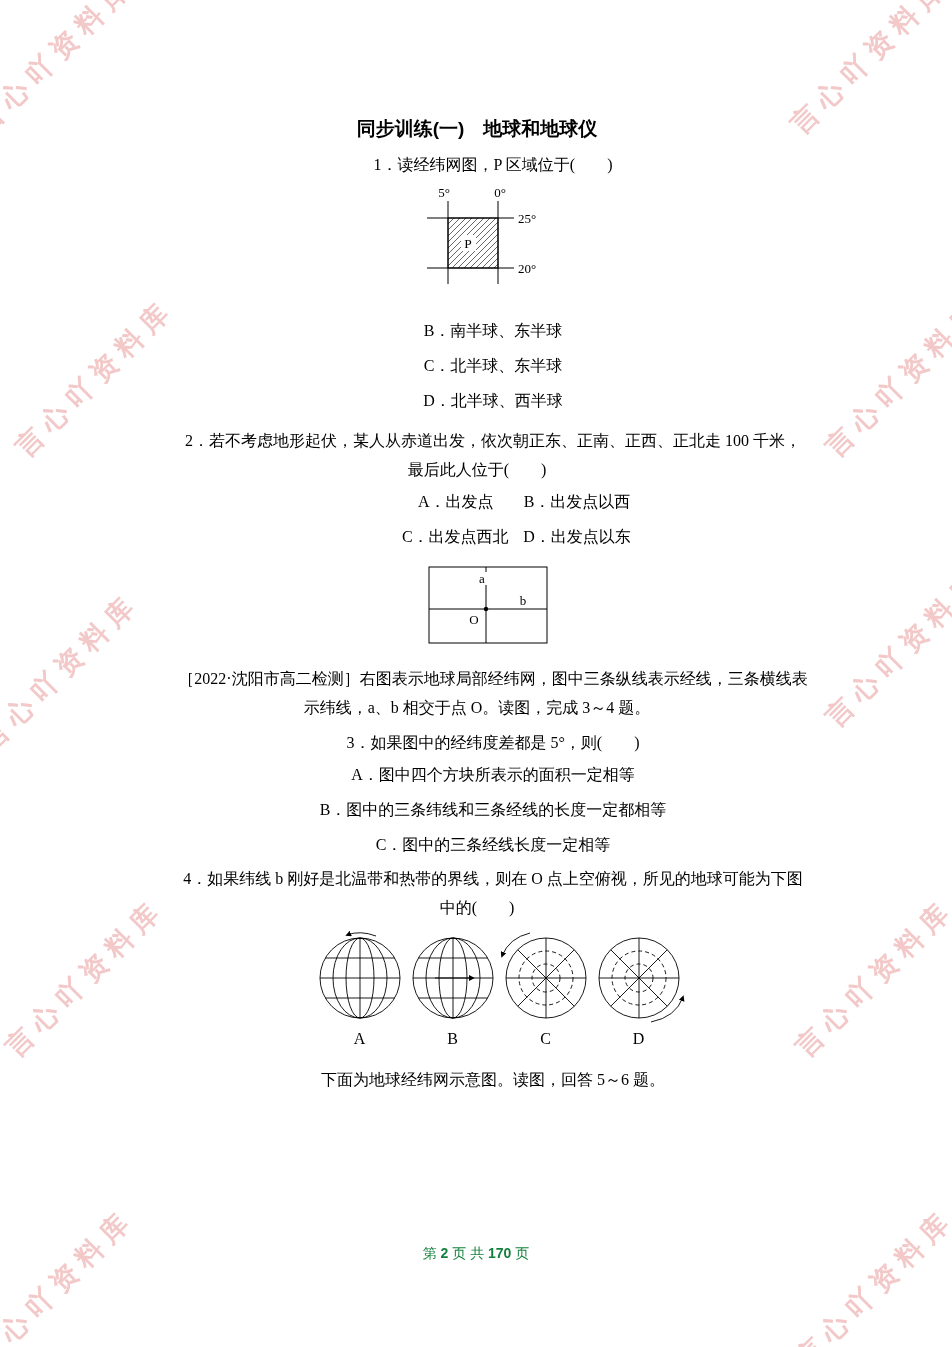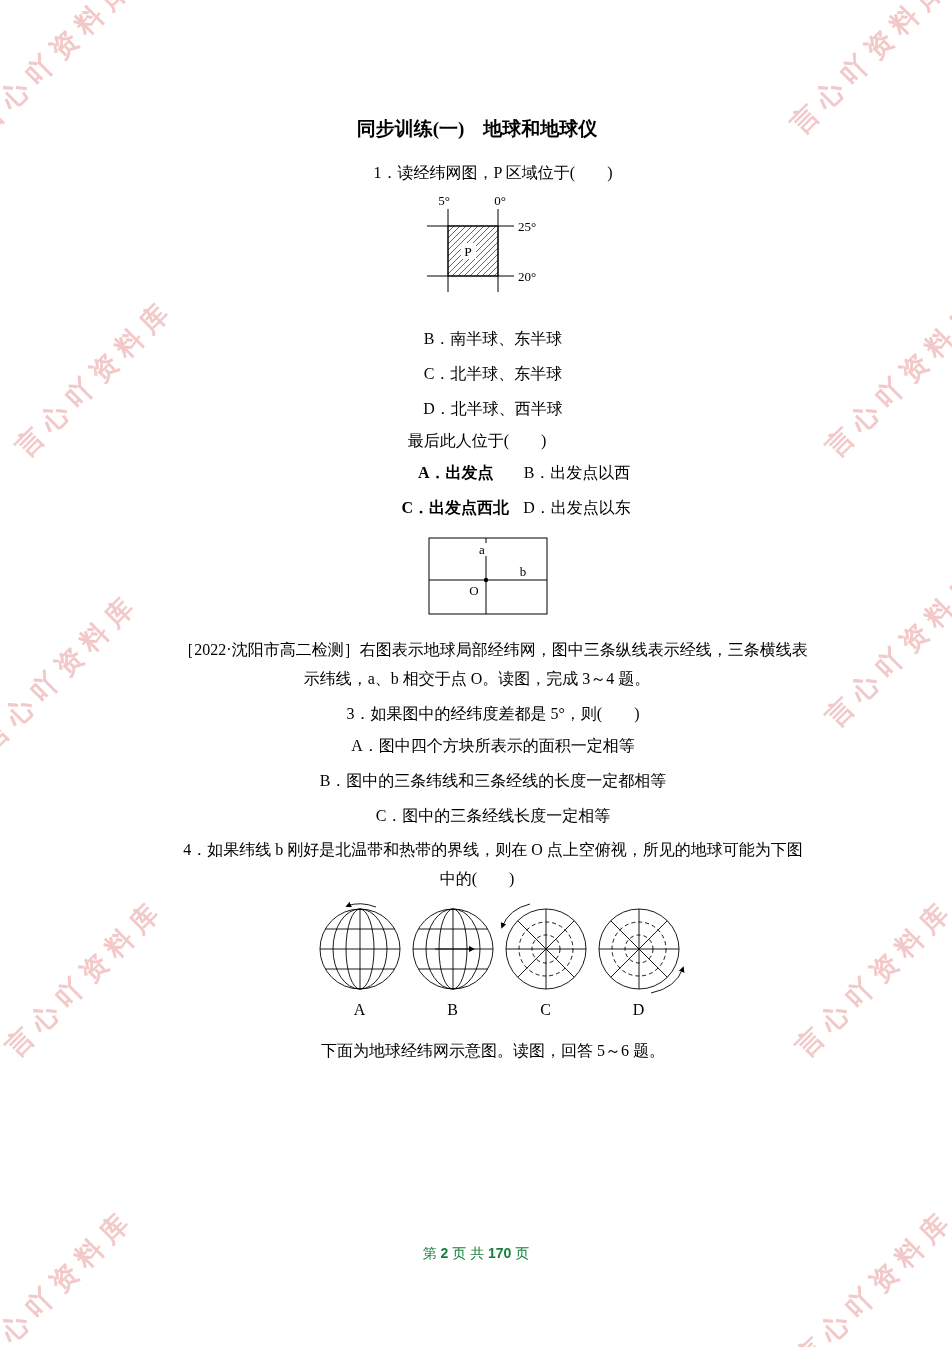--- a/index.html
+++ b/index.html
@@ -20,30 +20,30 @@
     white-space: nowrap;
     font-family: "Liberation Sans", "DejaVu Sans", sans-serif;
     font-weight: 700;
     font-size: 27px;
     letter-spacing: 8px;
     color: rgba(231, 154, 154, 0.55);
     pointer-events: none;
   }
   .content { position: relative; z-index: 1; padding: 116px 86px 0 88px; }
   .title {
-    margin: 0 0 16px;
+    margin: 0 0 8px;
     text-align: center;
     font-size: 19px;
     font-weight: 700;
-    font-family: Liberation Serif, serif;
+    font-family: Liberation Sans, sans-serif;
   }
   p { margin: 0; font-size: 16px; line-height: 29px; text-align: center; }
   .stem { text-indent: 2em; }
   .opt { text-indent: 2em; line-height: 35px; }
-  .opt .col { display: inline-block; width: 168px; font-weight: bold; }
+  .opt .col { display: inline-block; width: 168px; }
   .q2stem { margin-top: 8px; }
   .fig1 { margin: 6px 0 18px; text-align: center; padding-left: 12px; }
   .fig2 { margin: 8px 0 4px; text-align: center; padding-left: 24px; }
   .p34 { margin-top: 12px; }
   .q3 { margin-top: 6px; }
   .q4 { margin-top: 2px; }
   .globes { display: flex; justify-content: center; gap: 1px; margin: 8px 0 0; padding-left: 44px; }
   .globes figure { margin: 0; text-align: center; }
   .globes figcaption { font-size: 16px; line-height: 20px; margin-top: 1px; }
   .p56 { margin-top: 16px; }
@@ -122,20 +122,21 @@
         <text x="98" y="38" font-size="13">25°</text>
         <text x="98" y="88" font-size="13">20°</text>
         <text x="48" y="63" text-anchor="middle" font-size="13.5">P</text>
       </svg>
     </div>
 
     <p class="opt">B．南半球、东半球</p>
     <p class="opt">C．北半球、东半球</p>
     <p class="opt">D．北半球、西半球</p>
 
+    <p class="stem q2stem">2．若不考虑地形起伏，某人从赤道出发，依次朝正东、正南、正西、正北走 100 千米，</p>
     <p>最后此人位于(　　)</p>
 
     <p class="opt"><span class="col">A．出发点</span><span>B．出发点以西</span></p>
     <p class="opt"><span class="col">C．出发点西北</span><span>D．出发点以东</span></p>
 
     <div class="fig2">
       <svg width="132" height="86" viewBox="0 0 132 86">
         <g stroke="#000" stroke-width="1" fill="none">
           <rect x="6" y="5" width="118" height="76"></rect>
           <line x1="63" y1="5" x2="63" y2="81"></line>

